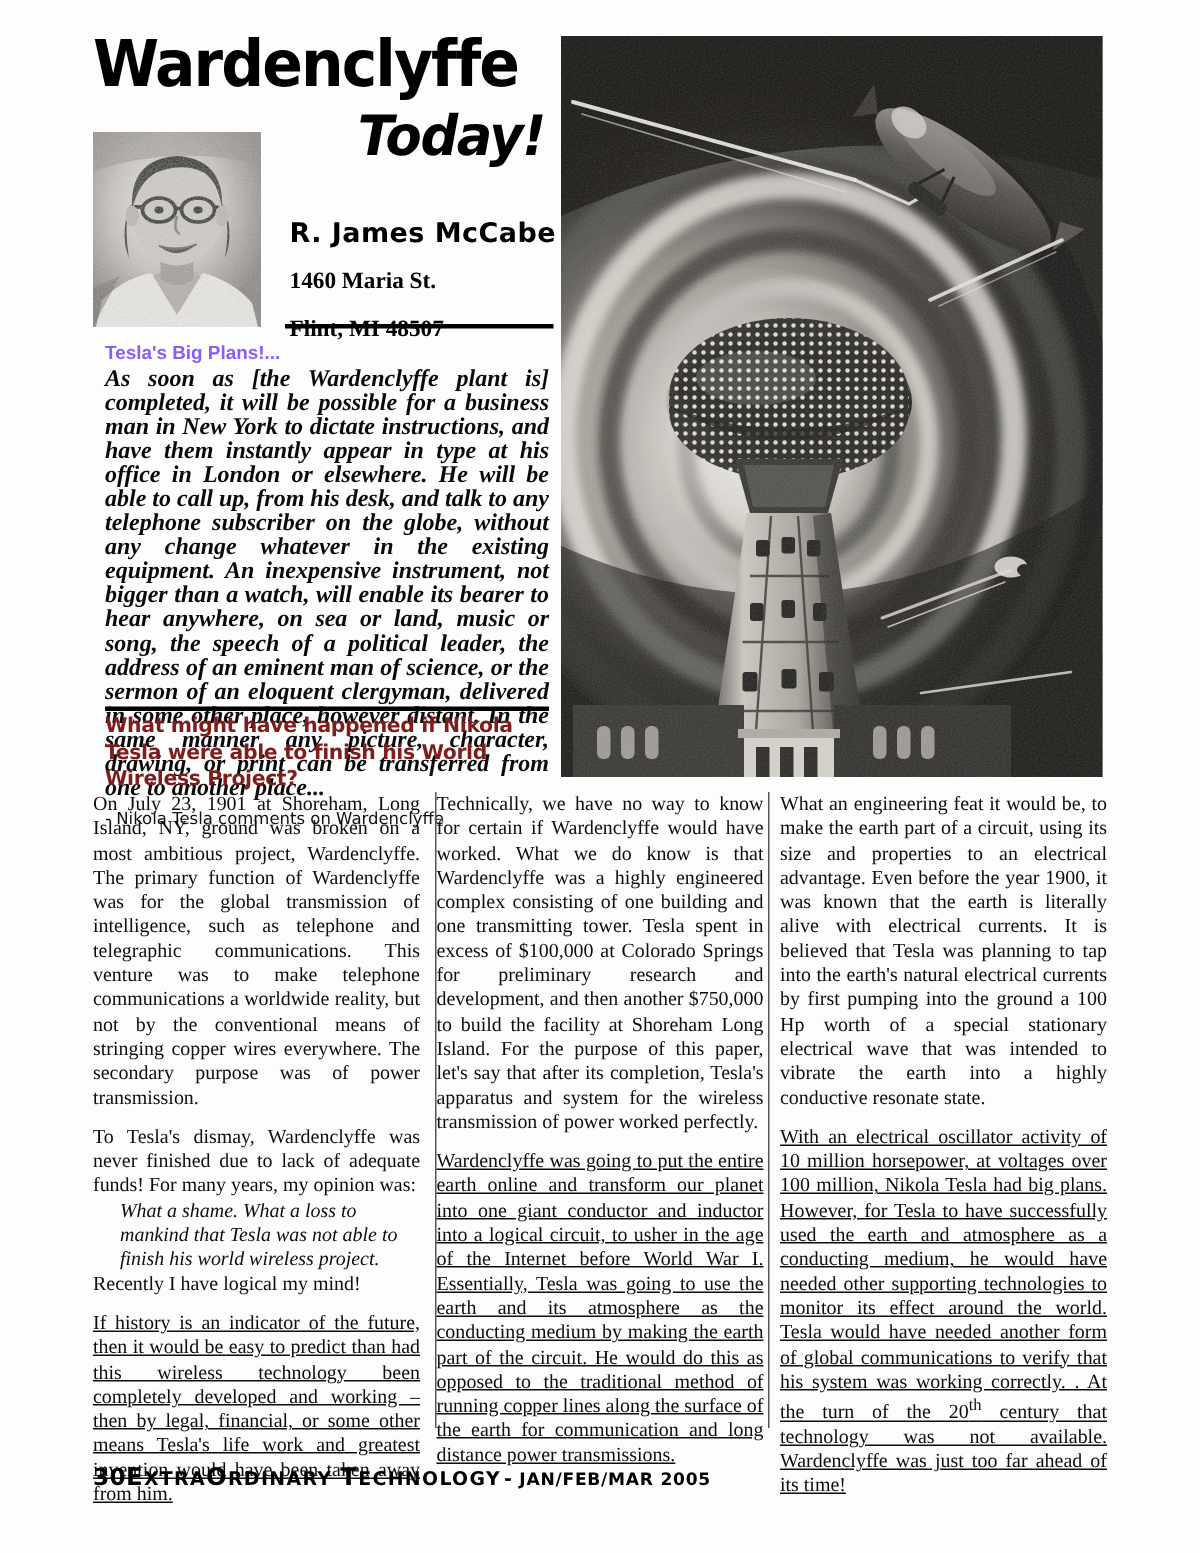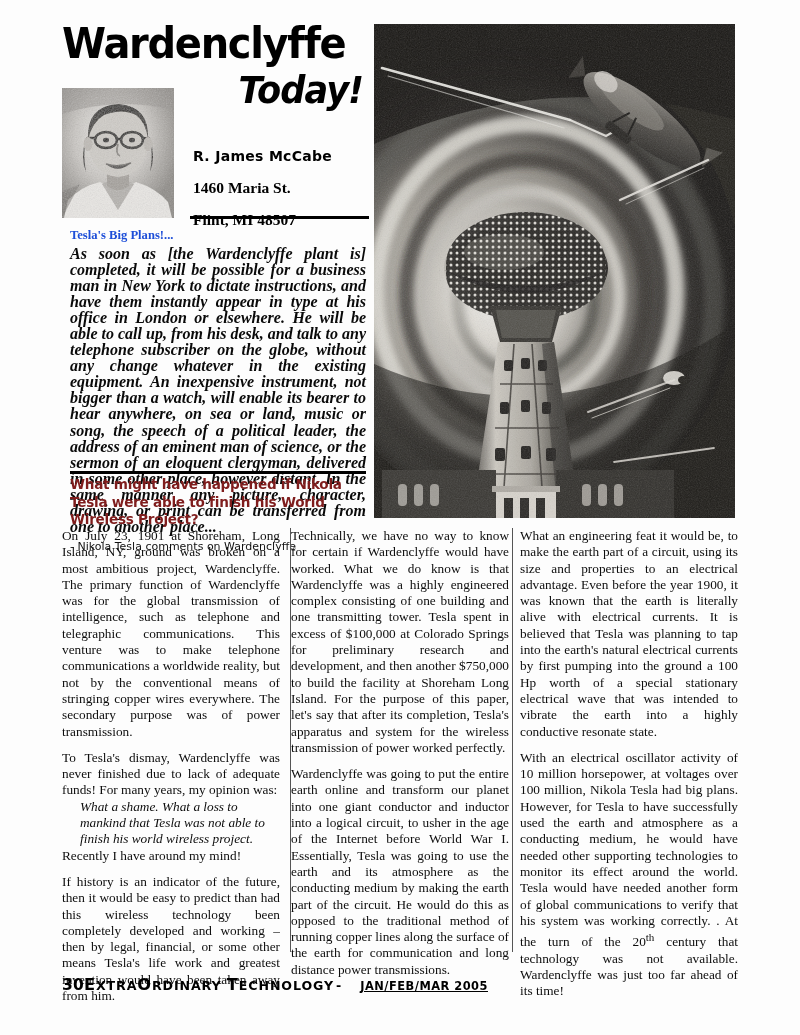--- a/index.html
+++ b/index.html
@@ -73,21 +73,21 @@
 
   .byline {
     position: absolute;
     left: 193px;
     top: 146px;
     width: 176px;
   }
   .byline-name {
     font-family: "DejaVu Sans", sans-serif;
     font-weight: 700;
-    font-size: 14px;
+    font-size: 18px;
     letter-spacing: 0.3px;
     line-height: 20px;
     color: #000;
     white-space: nowrap;
   }
   .byline-addr {
     font-family: "Liberation Serif", serif;
     font-weight: 700;
     font-size: 15.5px;
     line-height: 19.5px;
@@ -116,24 +116,24 @@
   .photo svg { display: block; }
 
   
   .quote-wrap {
     position: absolute;
     left: 70px;
     top: 228px;
     width: 296px;
   }
   .kicker {
-    font-family: Liberation Serif, serif;
+    font-family: Liberation Sans, sans-serif;
     font-weight: 700;
     font-size: 12.6px;
-    color: #1d4ed8;
+    color: #8b5cf6;
     margin-bottom: 3px;
   }
   .quote-body {
     font-family: "Liberation Serif", serif;
     font-style: italic;
     font-weight: 700;
     font-size: 16px;
     line-height: 16.05px;
     text-align: justify;
     color: #0a0a0a;
@@ -178,21 +178,21 @@
     top: 0;
     width: 218px;
     height: 425px;
     font-family: "Liberation Serif", serif;
     font-size: 13.3px;
     line-height: 16.3px;
     text-align: justify;
     color: #0d0d0d;
   }
   .col p { margin: 0 0 10px 0; }
-  .col p:last-child { margin-bottom: 16px; }
+  .col p:last-child { margin-bottom: 16px; text-decoration: underline; }
   .col-1 { left: 0; }
   .col-2 { left: 229px; }
   .col-3 { left: 458px; }
 
   .col .indent-quote {
     font-style: italic;
     margin: 0 0 0 18px;
     text-align: left;
   }
   .col .tight { margin-bottom: 0; }
@@ -229,22 +229,21 @@
   .footer .mag .cap { font-size: 16.2px; }
   .footer .dash {
     font-weight: 700;
     font-size: 12.6px;
     margin-left: 2px;
   }
   .footer .issue {
     font-weight: 700;
     font-size: 11.4px;
     letter-spacing: 0.5px;
-    margin-left: 19px;
-    text-decoration: underline;
+    margin-left: 5px;
   }
 </style>
 </head>
 <body>
 
 <div class="page">
 
   <div class="masthead">
     <div class="title-main">Wardenclyffe</div>
     <div class="title-sub">Today!</div>
@@ -481,21 +480,21 @@
 
   <div class="vrule vrule-1"></div>
   <div class="vrule vrule-2"></div>
 
   <div class="cols">
 
     <div class="col col-1">
       <p>On July 23, 1901 at Shoreham, Long Island, NY, ground was broken on a most ambitious project, Wardenclyffe. The primary function of Wardenclyffe was for the global transmission of intelligence, such as telephone and telegraphic communications.  This venture was to make telephone communications a worldwide reality, but not by the conventional means of stringing copper wires everywhere. The secondary purpose was of power transmission.</p>
       <p class="tight">To Tesla's dismay, Wardenclyffe was never finished due to lack of adequate funds! For many years, my opinion was:</p>
       <p class="indent-quote">What a shame.  What a loss to mankind that Tesla was not able to finish his world wireless project.</p>
-      <p>Recently I have around my mind!</p>
+      <p>Recently I have logical my mind!</p>
       <p>If history is an indicator of the future,  then it would be easy to predict than had this wireless technology  been completely developed and working – then by legal, financial, or some other means Tesla's life work and greatest invention would have been taken away from him.</p>
     </div>
 
     <div class="col col-2">
       <p>Technically, we have no way to know for certain if Wardenclyffe would have worked. What we do know is that Wardenclyffe was a highly engineered complex consisting of  one building and one transmitting tower.  Tesla spent in excess of $100,000 at Colorado Springs for preliminary research and development, and then another  $750,000 to build the facility at Shoreham Long Island. For the purpose of this paper, let's say that after its completion, Tesla's apparatus and system for the wireless transmission of power worked perfectly.</p>
       <p>Wardenclyffe was going to put the entire earth online and transform our planet into one giant conductor and inductor into a logical circuit, to usher in the age of the Internet before World War I.  Essentially, Tesla was going to use the earth and its atmosphere as the conducting medium by making the earth part of the circuit.  He would do this as opposed to the traditional method of running copper lines along the surface of the earth for communication and long distance power transmissions.</p>
     </div>
 
     <div class="col col-3">
       <p>What an engineering feat it would be, to make the earth part of a circuit, using its size and properties to an electrical advantage.  Even before the year 1900, it was known that the earth is literally alive with electrical currents.  It is believed that Tesla was planning to tap into the earth's natural electrical currents by first pumping into the ground a 100 Hp worth of a special stationary electrical wave that was intended to vibrate the earth into a highly conductive resonate state.</p>

